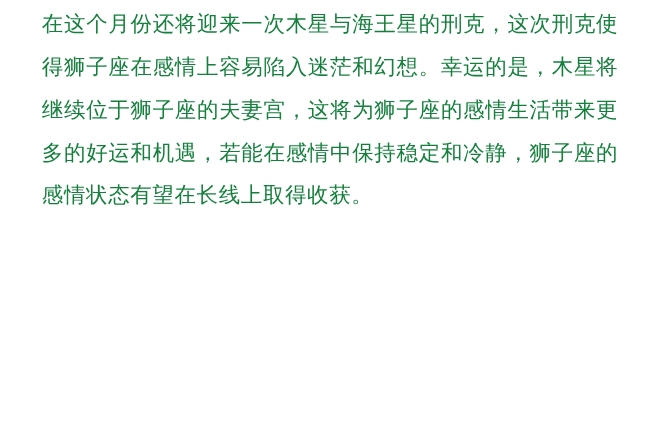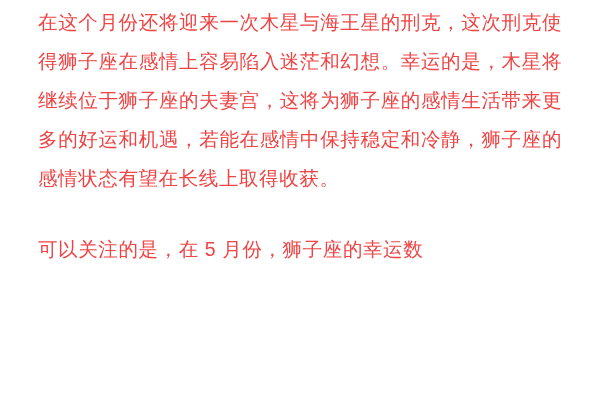--- a/index.html
+++ b/index.html
@@ -14,21 +14,21 @@
     overflow: hidden;
   }
   .article {
     box-sizing: border-box;
     width: 600px;
     height: 400px;
     padding: 0 38px 0 38px;
     background: #ffffff;
   }
   .para {
-    color: #ef4444;
+    color: #15803d;
     font-size: 19.5px;
     line-height: 39px;
     letter-spacing: 0.6px;
     text-align: justify;
     text-justify: inter-character;
     margin: 0;
     word-break: break-all;
   }
   .para-first {
     padding-top: 3px;
@@ -36,14 +36,13 @@
   .para-gap {
     height: 32px;
   }
 </style>
 </head>
 <body>
 
 <div class="article">
   <p class="para para-first">在这个月份还将迎来一次木星与海王星的刑克，这次刑克使得狮子座在感情上容易陷入迷茫和幻想。幸运的是，木星将继续位于狮子座的夫妻宫，这将为狮子座的感情生活带来更多的好运和机遇，若能在感情中保持稳定和冷静，狮子座的感情状态有望在长线上取得收获。</p>
   <div class="para-gap"></div>
-  <p class="para">可以关注的是，在 5 月份，狮子座的幸运数</p>
 </div>
 
 </body></html>

